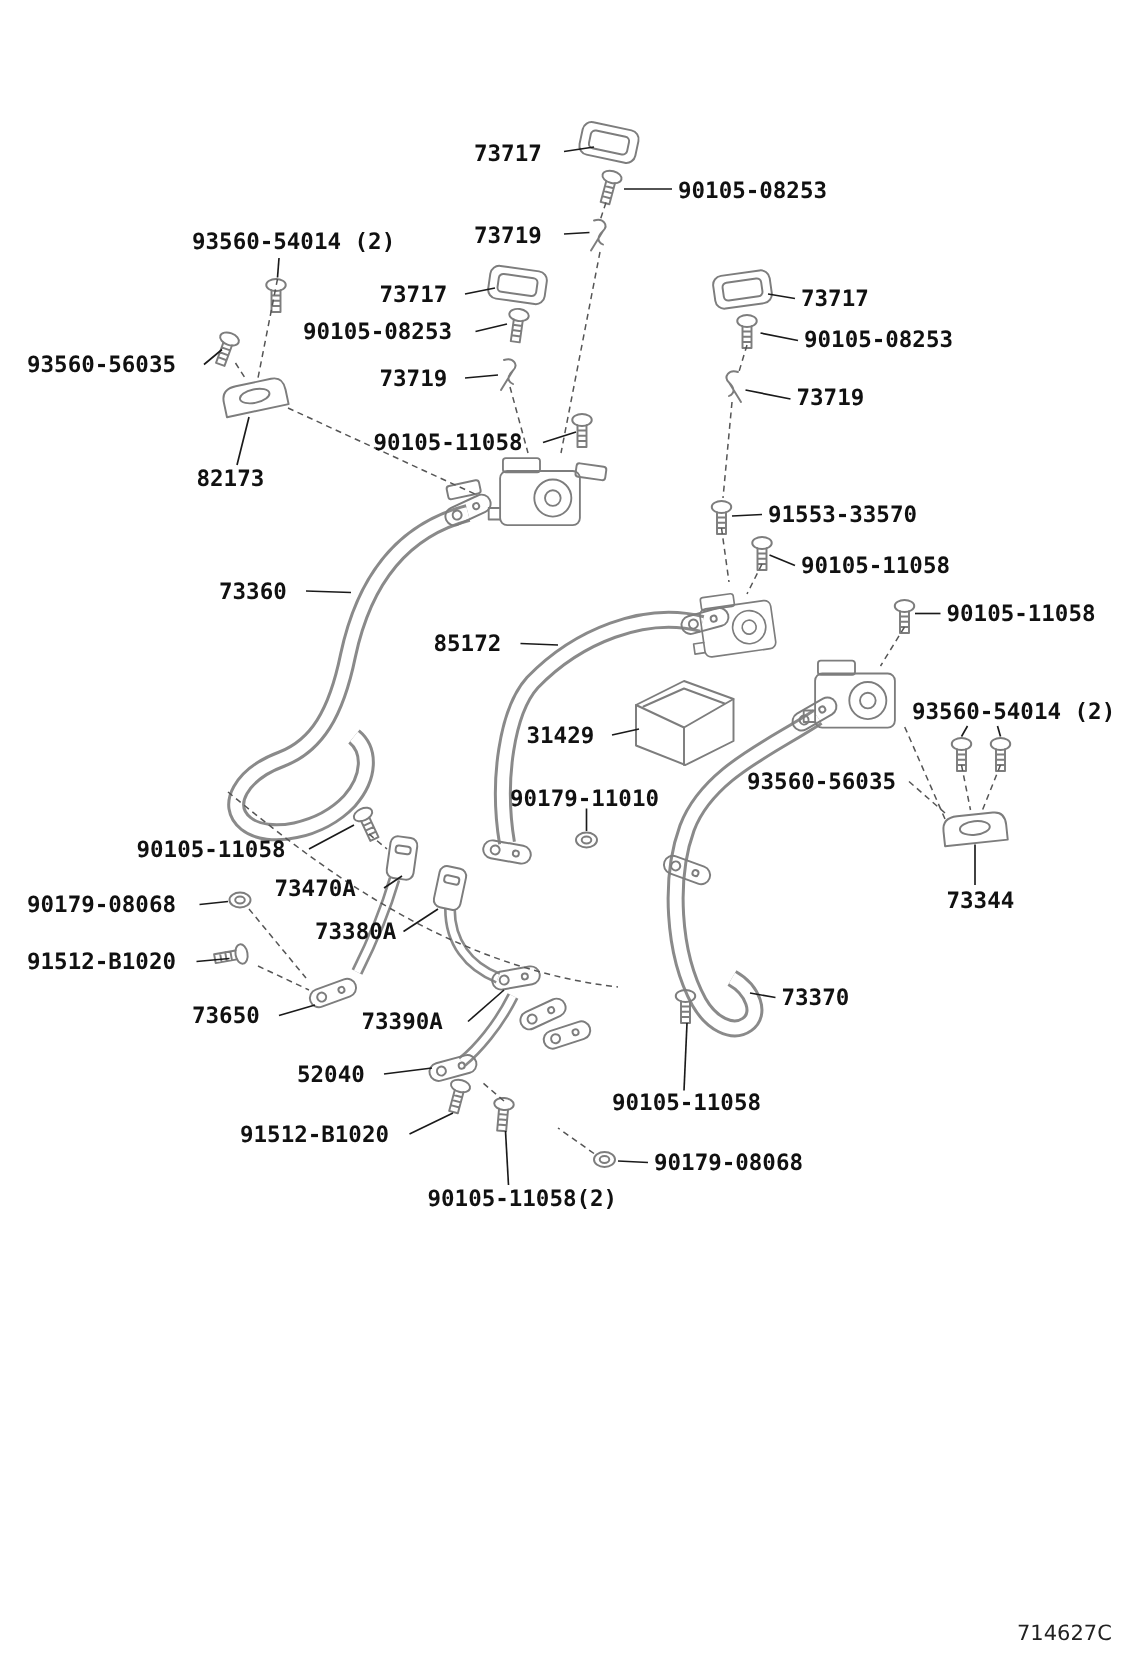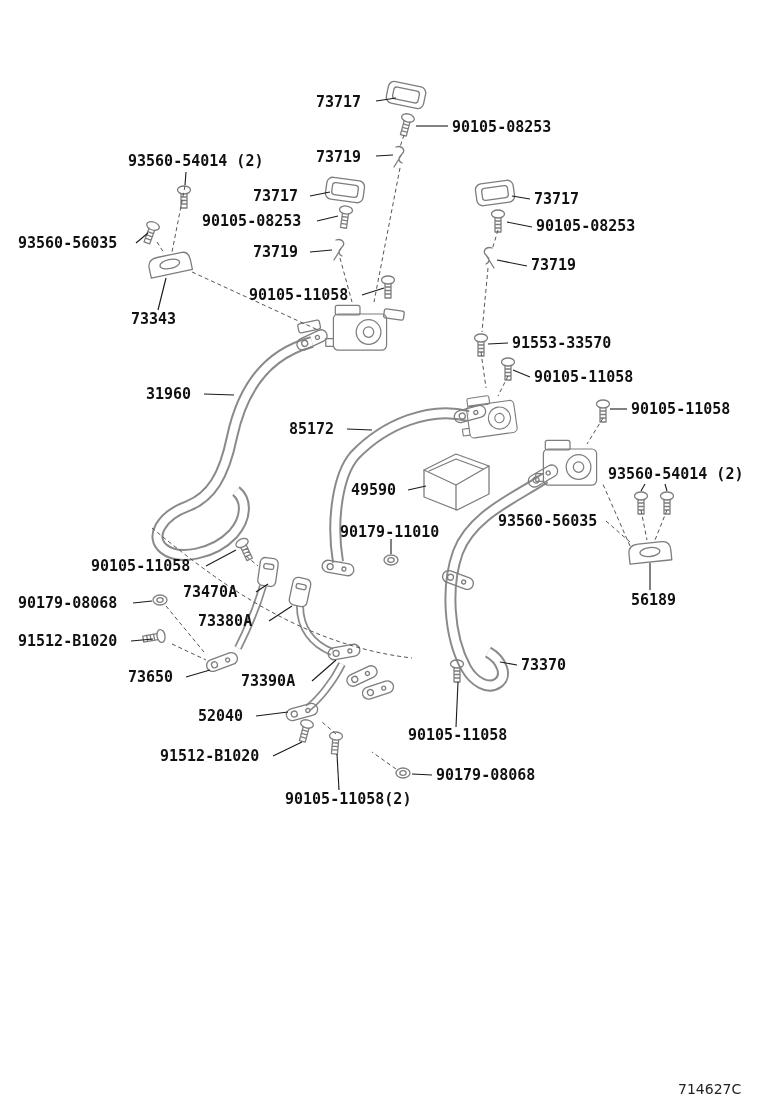--- a/index.html
+++ b/index.html
@@ -207,35 +207,35 @@
   <div class="lbl" style="left:316px;top:149px">73719</div>
   <div class="lbl" style="left:128px;top:153px">93560-54014 (2)</div>
   <div class="lbl" style="left:253px;top:188px">73717</div>
   <div class="lbl" style="left:202px;top:213px">90105-08253</div>
   <div class="lbl" style="left:534px;top:191px">73717</div>
   <div class="lbl" style="left:536px;top:218px">90105-08253</div>
   <div class="lbl" style="left:18px;top:235px">93560-56035</div>
   <div class="lbl" style="left:253px;top:244px">73719</div>
   <div class="lbl" style="left:531px;top:257px">73719</div>
   <div class="lbl" style="left:249px;top:287px">90105-11058</div>
-  <div class="lbl" style="left:131px;top:311px">73343</div>
+  <div class="lbl" style="left:131px;top:311px">82173</div>
   <div class="lbl" style="left:512px;top:335px">91553-33570</div>
   <div class="lbl" style="left:534px;top:369px">90105-11058</div>
-  <div class="lbl" style="left:146px;top:386px">31960</div>
+  <div class="lbl" style="left:146px;top:386px">73360</div>
   <div class="lbl" style="left:631px;top:401px">90105-11058</div>
   <div class="lbl" style="left:289px;top:421px">85172</div>
   <div class="lbl" style="left:608px;top:466px">93560-54014 (2)</div>
-  <div class="lbl" style="left:351px;top:482px">49590</div>
+  <div class="lbl" style="left:351px;top:482px">31429</div>
   <div class="lbl" style="left:340px;top:524px">90179-11010</div>
   <div class="lbl" style="left:498px;top:513px">93560-56035</div>
   <div class="lbl" style="left:91px;top:558px">90105-11058</div>
   <div class="lbl" style="left:183px;top:584px">73470A</div>
-  <div class="lbl" style="left:631px;top:592px">56189</div>
+  <div class="lbl" style="left:631px;top:592px">73344</div>
   <div class="lbl" style="left:18px;top:595px">90179-08068</div>
-  <div class="lbl" style="left:198px;top:613px">73380A</div>
+  <div class="lbl" style="left:210px;top:613px">73380A</div>
   <div class="lbl" style="left:18px;top:633px">91512-B1020</div>
   <div class="lbl" style="left:128px;top:669px">73650</div>
   <div class="lbl" style="left:241px;top:673px">73390A</div>
   <div class="lbl" style="left:521px;top:657px">73370</div>
   <div class="lbl" style="left:198px;top:708px">52040</div>
   <div class="lbl" style="left:408px;top:727px">90105-11058</div>
   <div class="lbl" style="left:160px;top:748px">91512-B1020</div>
   <div class="lbl" style="left:436px;top:767px">90179-08068</div>
   <div class="lbl" style="left:285px;top:791px">90105-11058(2)</div>
 

